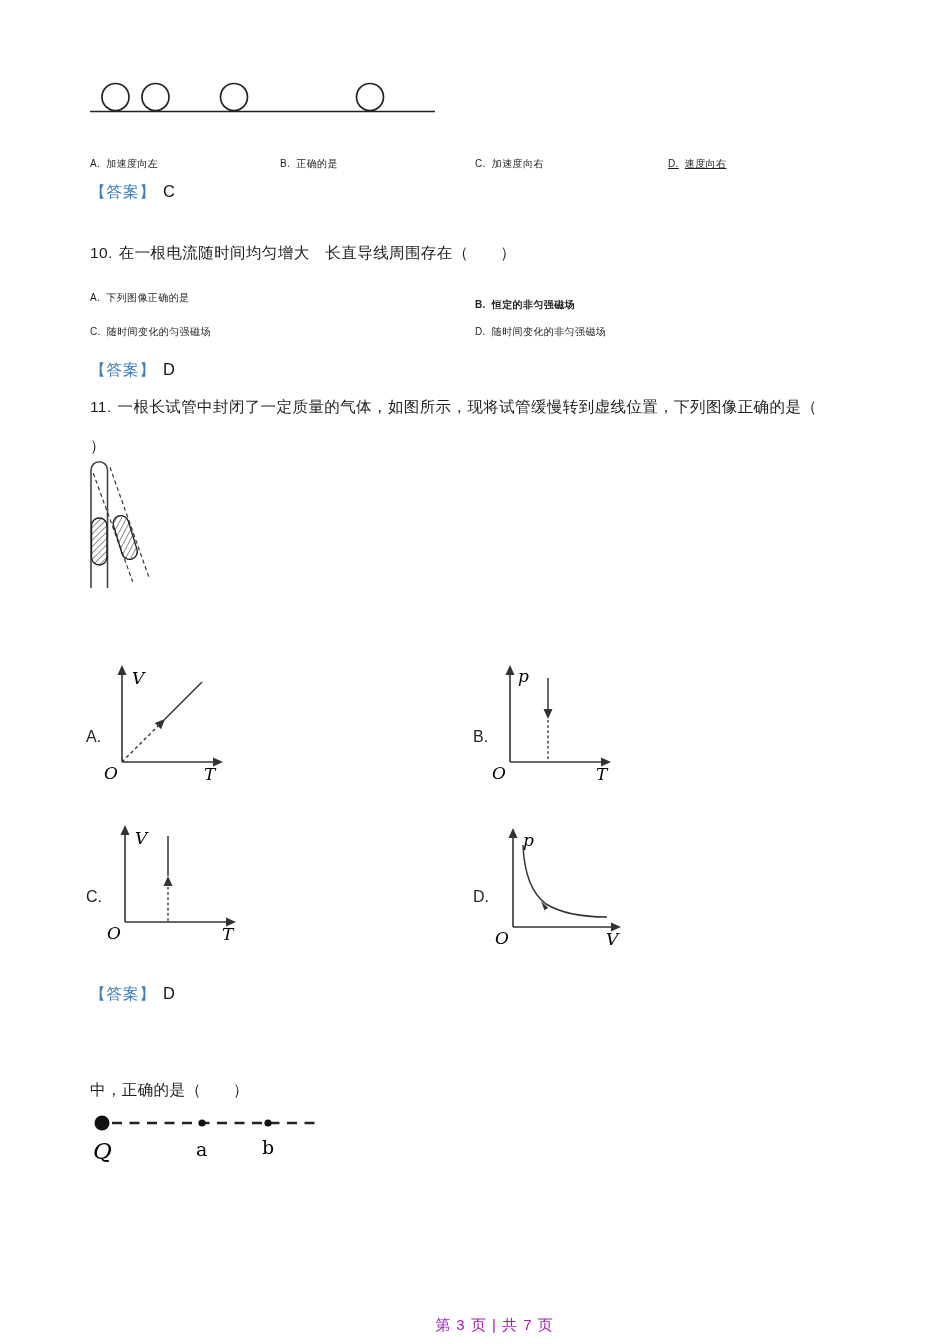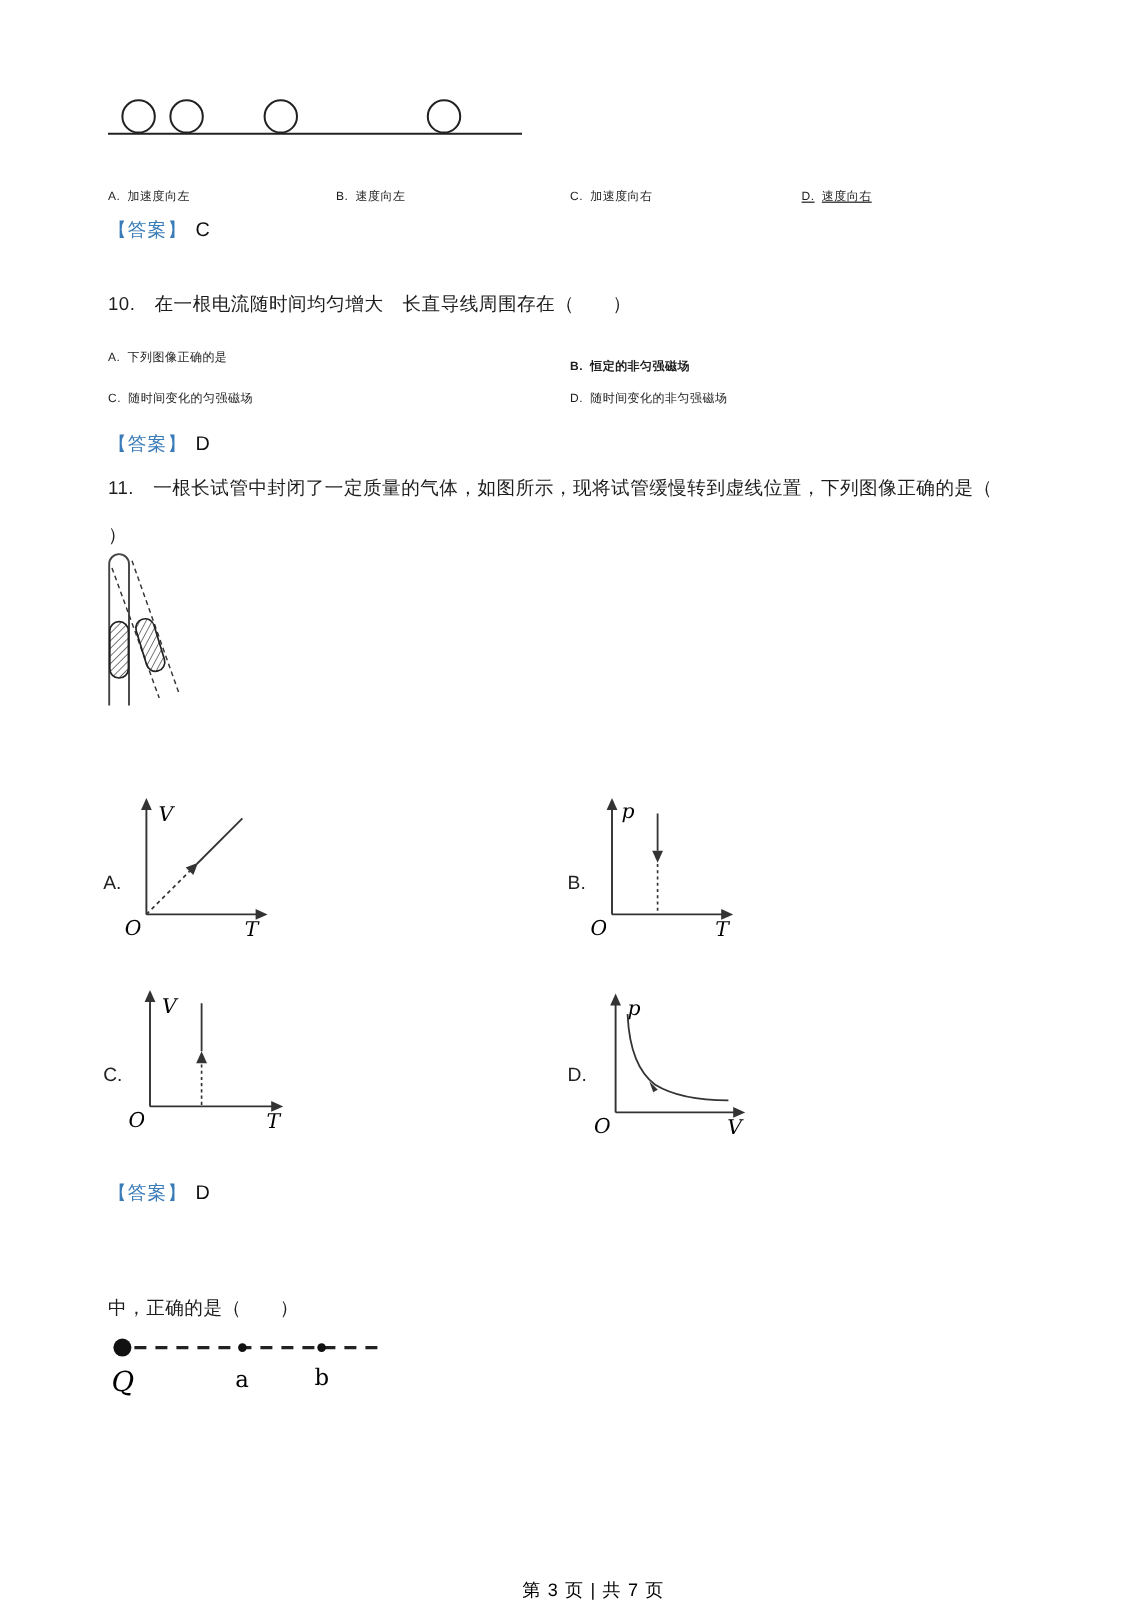--- a/index.html
+++ b/index.html
@@ -3,52 +3,52 @@
 <meta charset="utf-8">
 <style>
   * { margin:0; padding:0; box-sizing:border-box; }
   html,body { background:#ffffff; }
   .page {
     position:relative; width:950px; height:1344px; background:#ffffff;
     font-family:"Liberation Sans", sans-serif; color:#1d1d1f; overflow:hidden;
   }
   .abs { position:absolute; }
   .stem { font-size:15.5px; letter-spacing:0.4px; white-space:nowrap; }
-  .qnum { margin-right:16px; }
+  .qnum { margin-right:6px; }
   .opt  { font-size:10px; letter-spacing:0.4px; white-space:nowrap; }
   .opt-letter { margin-right:6px; }
   .answer { font-size:15.5px; white-space:nowrap; }
   .ans-label { color:#3a7cb8; letter-spacing:1px; }
   .ans-value { color:#111; margin-left:7px; font-size:16.5px; }
   .glabel { font-size:16px; color:#222; }
   .mvar {
     font-family:"DejaVu Serif", serif; font-style:italic; font-size:18px;
     position:relative; top:-9px; margin:0 5px;
   }
   .mtext { font-family:"DejaVu Serif", serif; font-size:17px; font-style:italic; }
   .footer { left:0; top:1316px; width:950px; text-align:center;
-            font-size:15px; color:#000000; letter-spacing:1px;padding-left:39px; }
+            font-size:15px; color:#a21caf; letter-spacing:1px;padding-left:39px; }
   svg { display:block; }
   svg line, svg path, svg circle, svg rect { vector-effect:none; }
 </style>
 </head>
 <body>
 
 <div class="page">
 
   <svg class="abs" style="left:86px; top:78px;" width="360" height="42" viewBox="0 0 360 42">
     <line x1="4" y1="33.5" x2="349" y2="33.5" stroke="#222" stroke-width="1.7"></line>
     <circle cx="29.5" cy="19" r="13.5" fill="#fff" stroke="#222" stroke-width="1.7"></circle>
     <circle cx="69.5" cy="19" r="13.5" fill="#fff" stroke="#222" stroke-width="1.7"></circle>
     <circle cx="148" cy="19" r="13.5" fill="#fff" stroke="#222" stroke-width="1.7"></circle>
     <circle cx="284" cy="19" r="13.5" fill="#fff" stroke="#222" stroke-width="1.7"></circle>
   </svg>
 
   <div class="abs opt" style="left:90px; top:157px;"><span class="opt-letter">A.</span><span>加速度向左</span></div>
-  <div class="abs opt" style="left:280px; top:157px;"><span class="opt-letter">B.</span><span>速度向左</span></div>
+  <div class="abs opt" style="left:280px; top:157px;"><span class="opt-letter">B.</span><span>正确的是</span></div>
   <div class="abs opt" style="left:475px; top:157px;"><span class="opt-letter">C.</span><span>加速度向右</span></div>
   <div class="abs opt" style="left:668px; top:157px;text-decoration:underline;"><span class="opt-letter">D.</span><span>速度向右</span></div>
 
   <div class="abs answer" style="left:90px; top:182px;text-align:right;">
     <span class="ans-label">【答案】</span><span class="ans-value">C</span>
   </div>
 
   <div class="abs stem" style="left:90px; top:243px;">
     <span class="qnum">10.</span><span>在一根电流随时间均匀增大　长直导线周围存在（　　）</span>
   </div>

